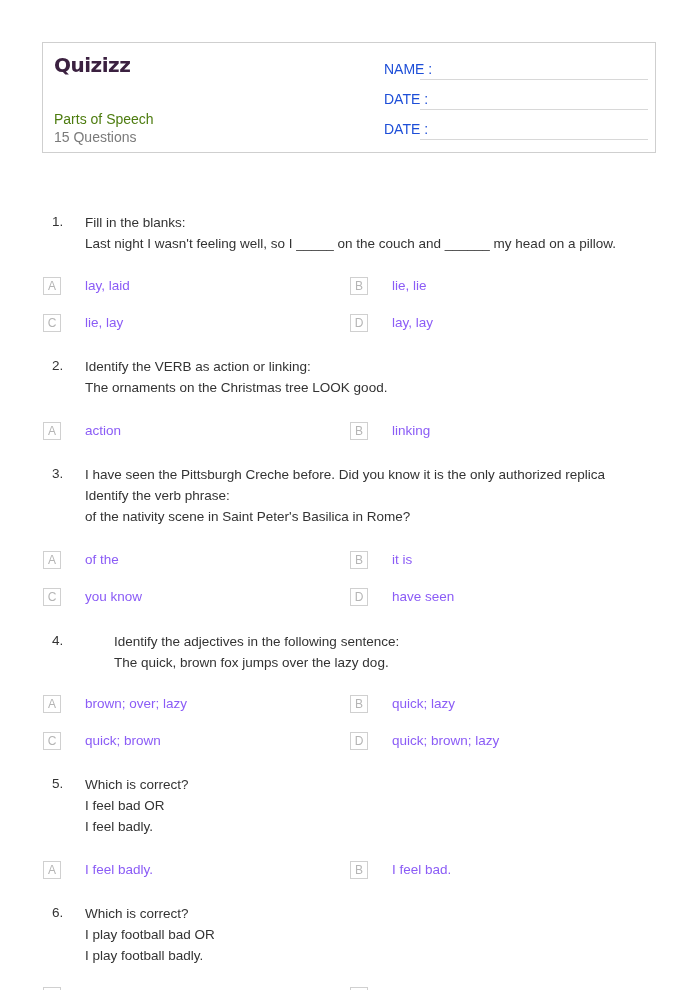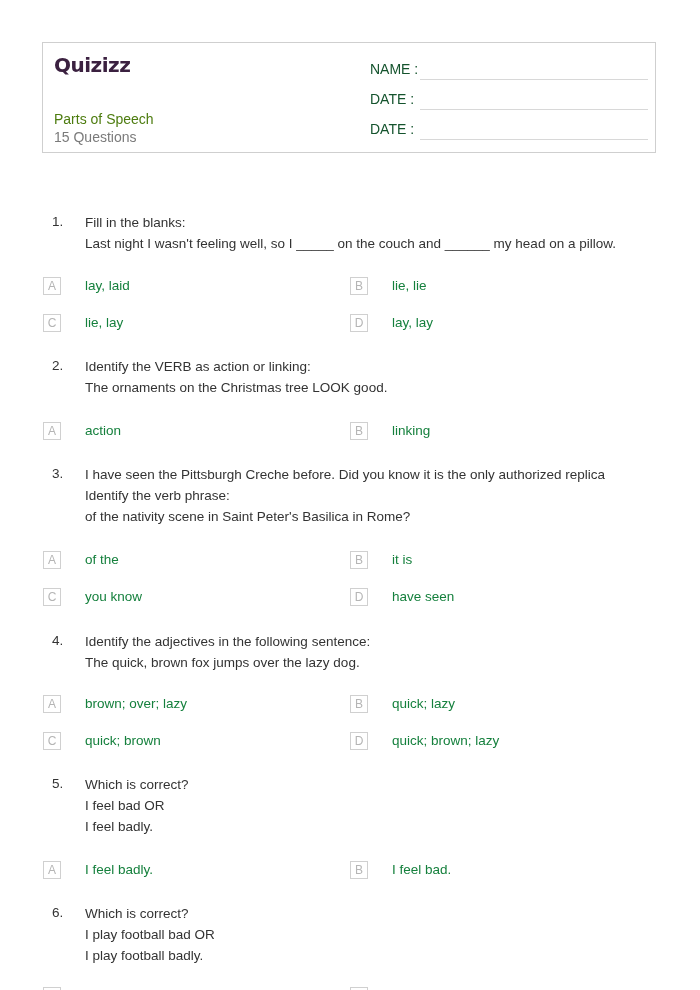--- a/index.html
+++ b/index.html
@@ -15,35 +15,35 @@
     .logo {
       position: absolute; left: 11px; top: 10px;
       font-family: "DejaVu Sans", sans-serif; font-weight: bold;
       font-size: 20px; letter-spacing: -0.5px; color: #3b2140;
     }
     .title-block { position: absolute; left: 11px; top: 67px; }
     .title { font-size: 14px; color: #4d7c0f; line-height: 18px; }
     .subtitle { font-size: 14px; color: #7a7a7a; line-height: 18px; }
     .fields { position: absolute; left: 327px; top: 16px; width: 278px; }
     .field { position: relative; height: 30px; }
-    .field-label { position: absolute; left: 0; top: 2px; font-size: 14px; color: #14532d; }
+    .field-label { position: absolute; left: 14px; top: 2px; font-size: 14px; color: #1d4ed8; }
     .field-line {
       position: absolute; left: 50px; right: 0; top: 20px;
       border-bottom: 1px solid #d8d8d8;
     }
     .question { position: absolute; left: 0; width: 700px; }
     .q-num { position: absolute; left: 52px; font-size: 13.5px; color: #333; }
     .q-text { position: absolute; left: 85px; width: 575px; font-size: 13.5px; line-height: 21px; color: #333; }
     .option { position: absolute; height: 20px; }
     .opt-box {
       position: absolute; left: 0; top: 0; width: 18px; height: 18px;
       border: 1px solid #d0d0d0; box-sizing: border-box;
       font-size: 12px; color: #b5b5b5; text-align: center; line-height: 17px;
     }
-    .opt-text { position: absolute; left: 42px; top: 1px; font-size: 13.5px; color: #15803d; white-space: nowrap; text-align: right; }
+    .opt-text { position: absolute; left: 42px; top: 1px; font-size: 13.5px; color: #8b5cf6; white-space: nowrap; text-align: right; }
   </style>
 </head>
 <body>
 
 <div class="header">
   <div class="logo">Quizizz</div>
   <div class="title-block">
     <div class="title">Parts of Speech</div>
     <div class="subtitle">15 Questions</div>
   </div>
@@ -123,21 +123,21 @@
   <span class="opt-box">C</span>
   <span class="opt-text">you know</span>
 </div>
 <div class="option" style="left:350px;top:588px;">
   <span class="opt-box">D</span>
   <span class="opt-text">have seen</span>
 </div>
 
 <div class="question" style="top:631px;">
   <span class="q-num" style="top:2px;">4.</span>
-  <div class="q-text" style="top:0;">
+  <div class="q-text" style="top:0;margin-left:29px;">
     <div>Identify the adjectives in the following sentence:</div>
     <div>The quick, brown fox jumps over the lazy dog.</div>
   </div>
 </div>
 <div class="option" style="left:43px;top:695px;">
   <span class="opt-box">A</span>
   <span class="opt-text">brown; over; lazy</span>
 </div>
 <div class="option" style="left:350px;top:695px;">
   <span class="opt-box">B</span>

